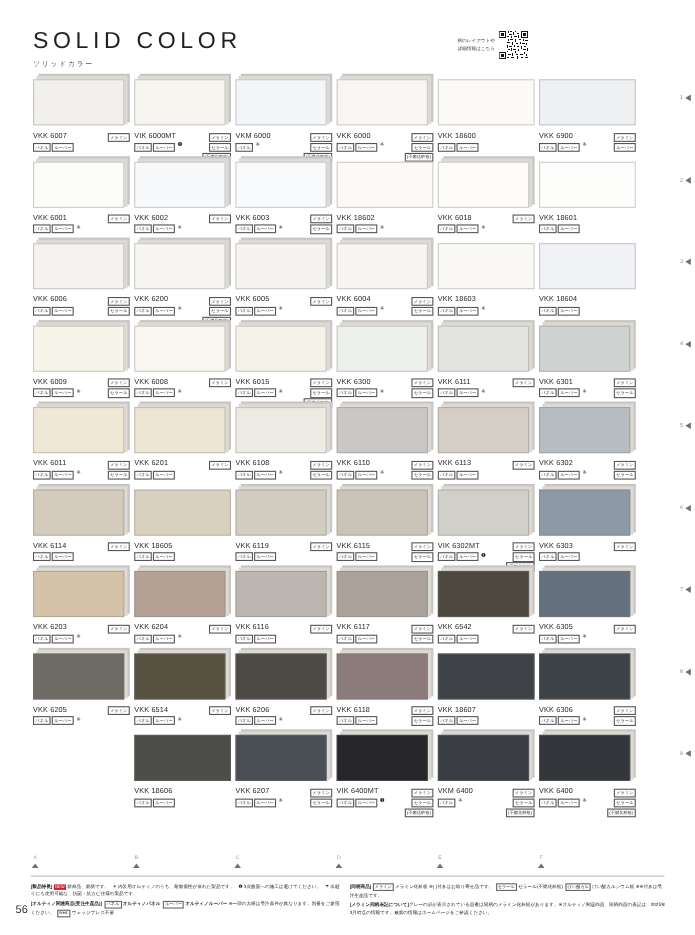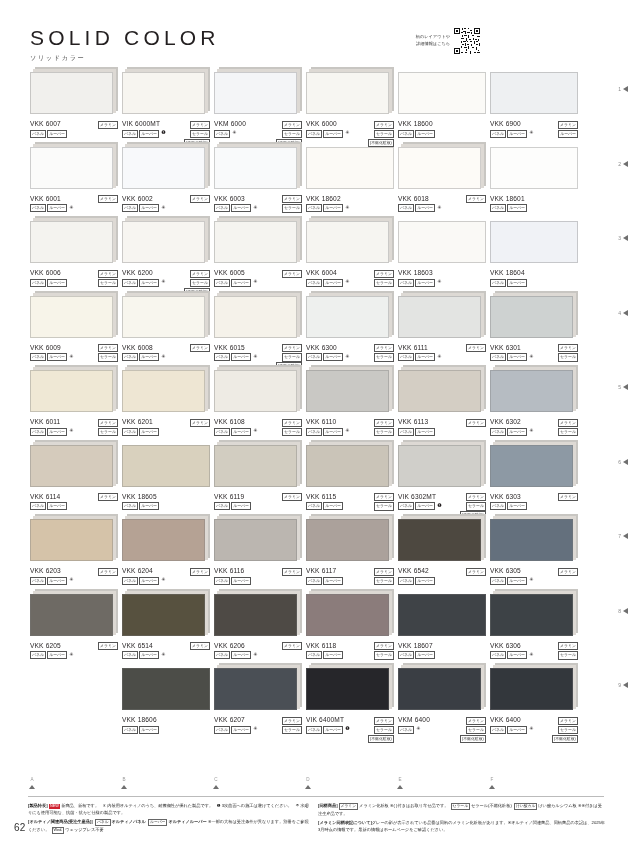--- a/index.html
+++ b/index.html
@@ -1229,13 +1229,13 @@
       <span class="ftag">セラール</span><span>セラール(不燃化粧板)</span>
       <span class="ftag">けい酸カル</span><span>けい酸カルシウム板</span>
       <span>※※付きは受注生産品です。</span>
     </span>
     <span class="fline" style="margin-top:1.5px;">
       <span class="fbold">[メラミン同柄表記について]</span><span>グレーの影が表示されている品番は同柄のメラミン化粧板があります。※オルティノ関連商品、同柄商品の表記は、2025年3月時点の情報です。最新の情報はホームページをご確認ください。</span>
     </span>
   </div>
 </div>
 
-<div id="pageno">62</div>
+<div id="pageno">56</div>
 
 </body></html>

